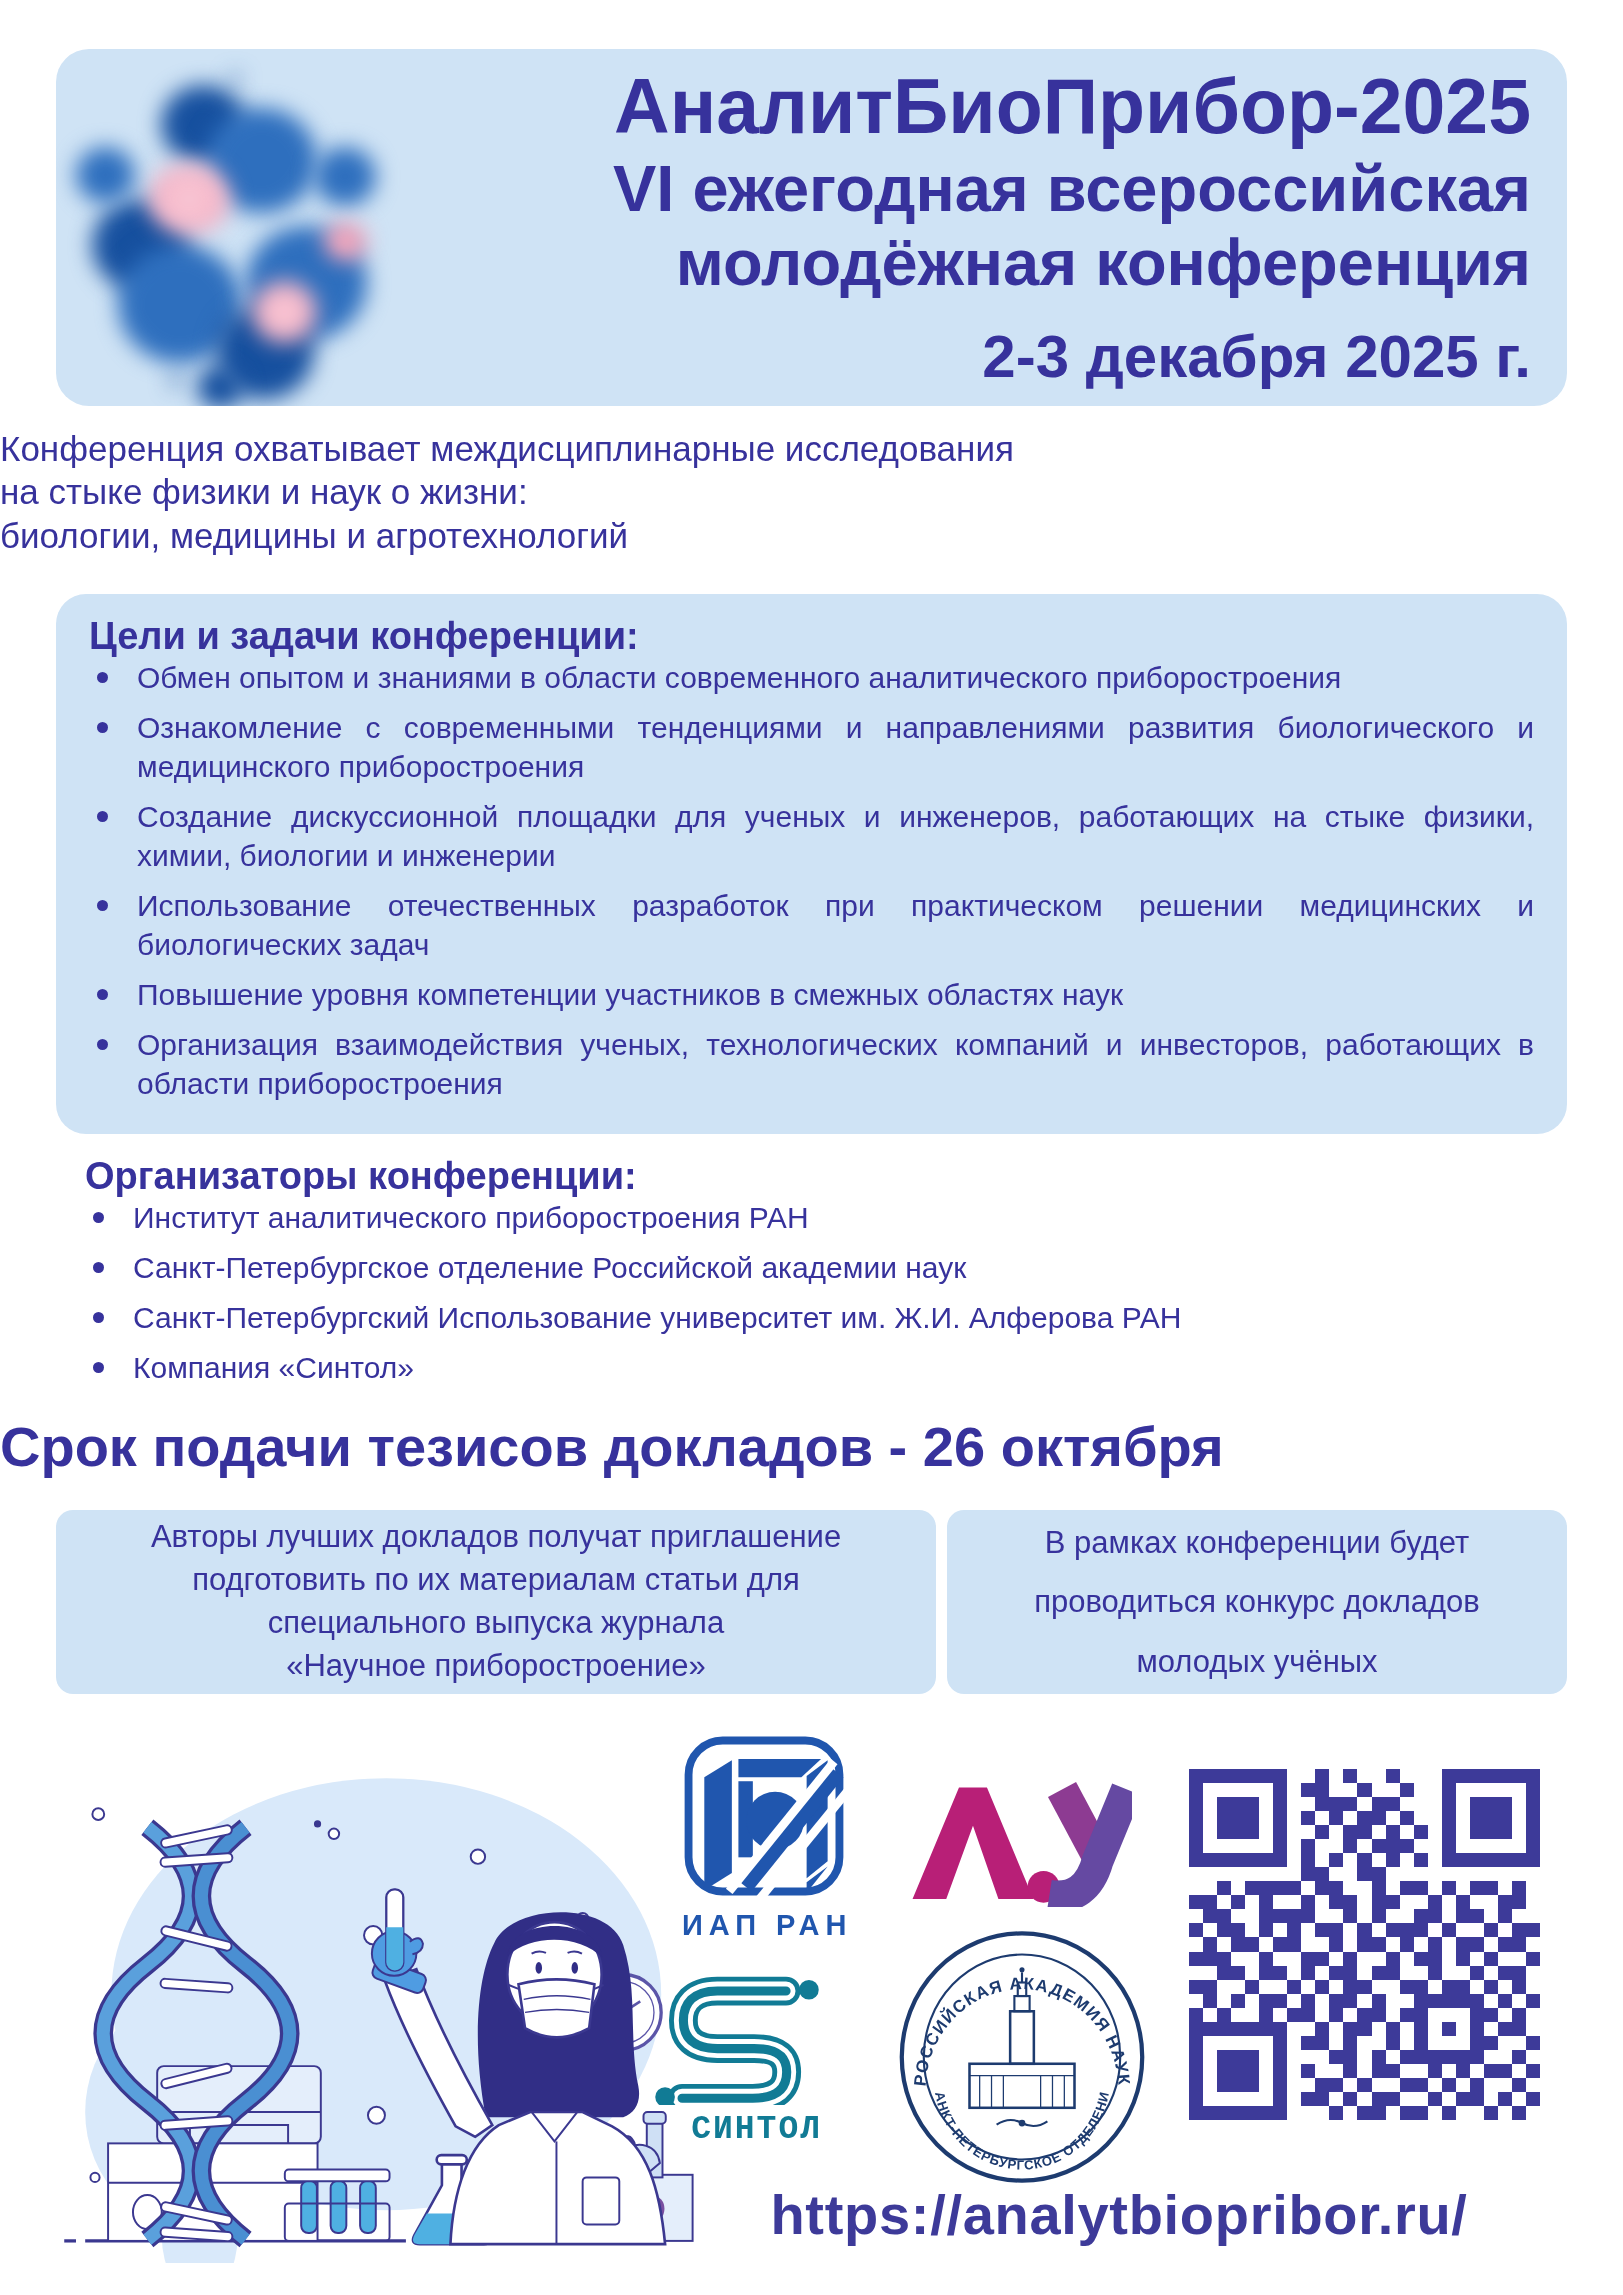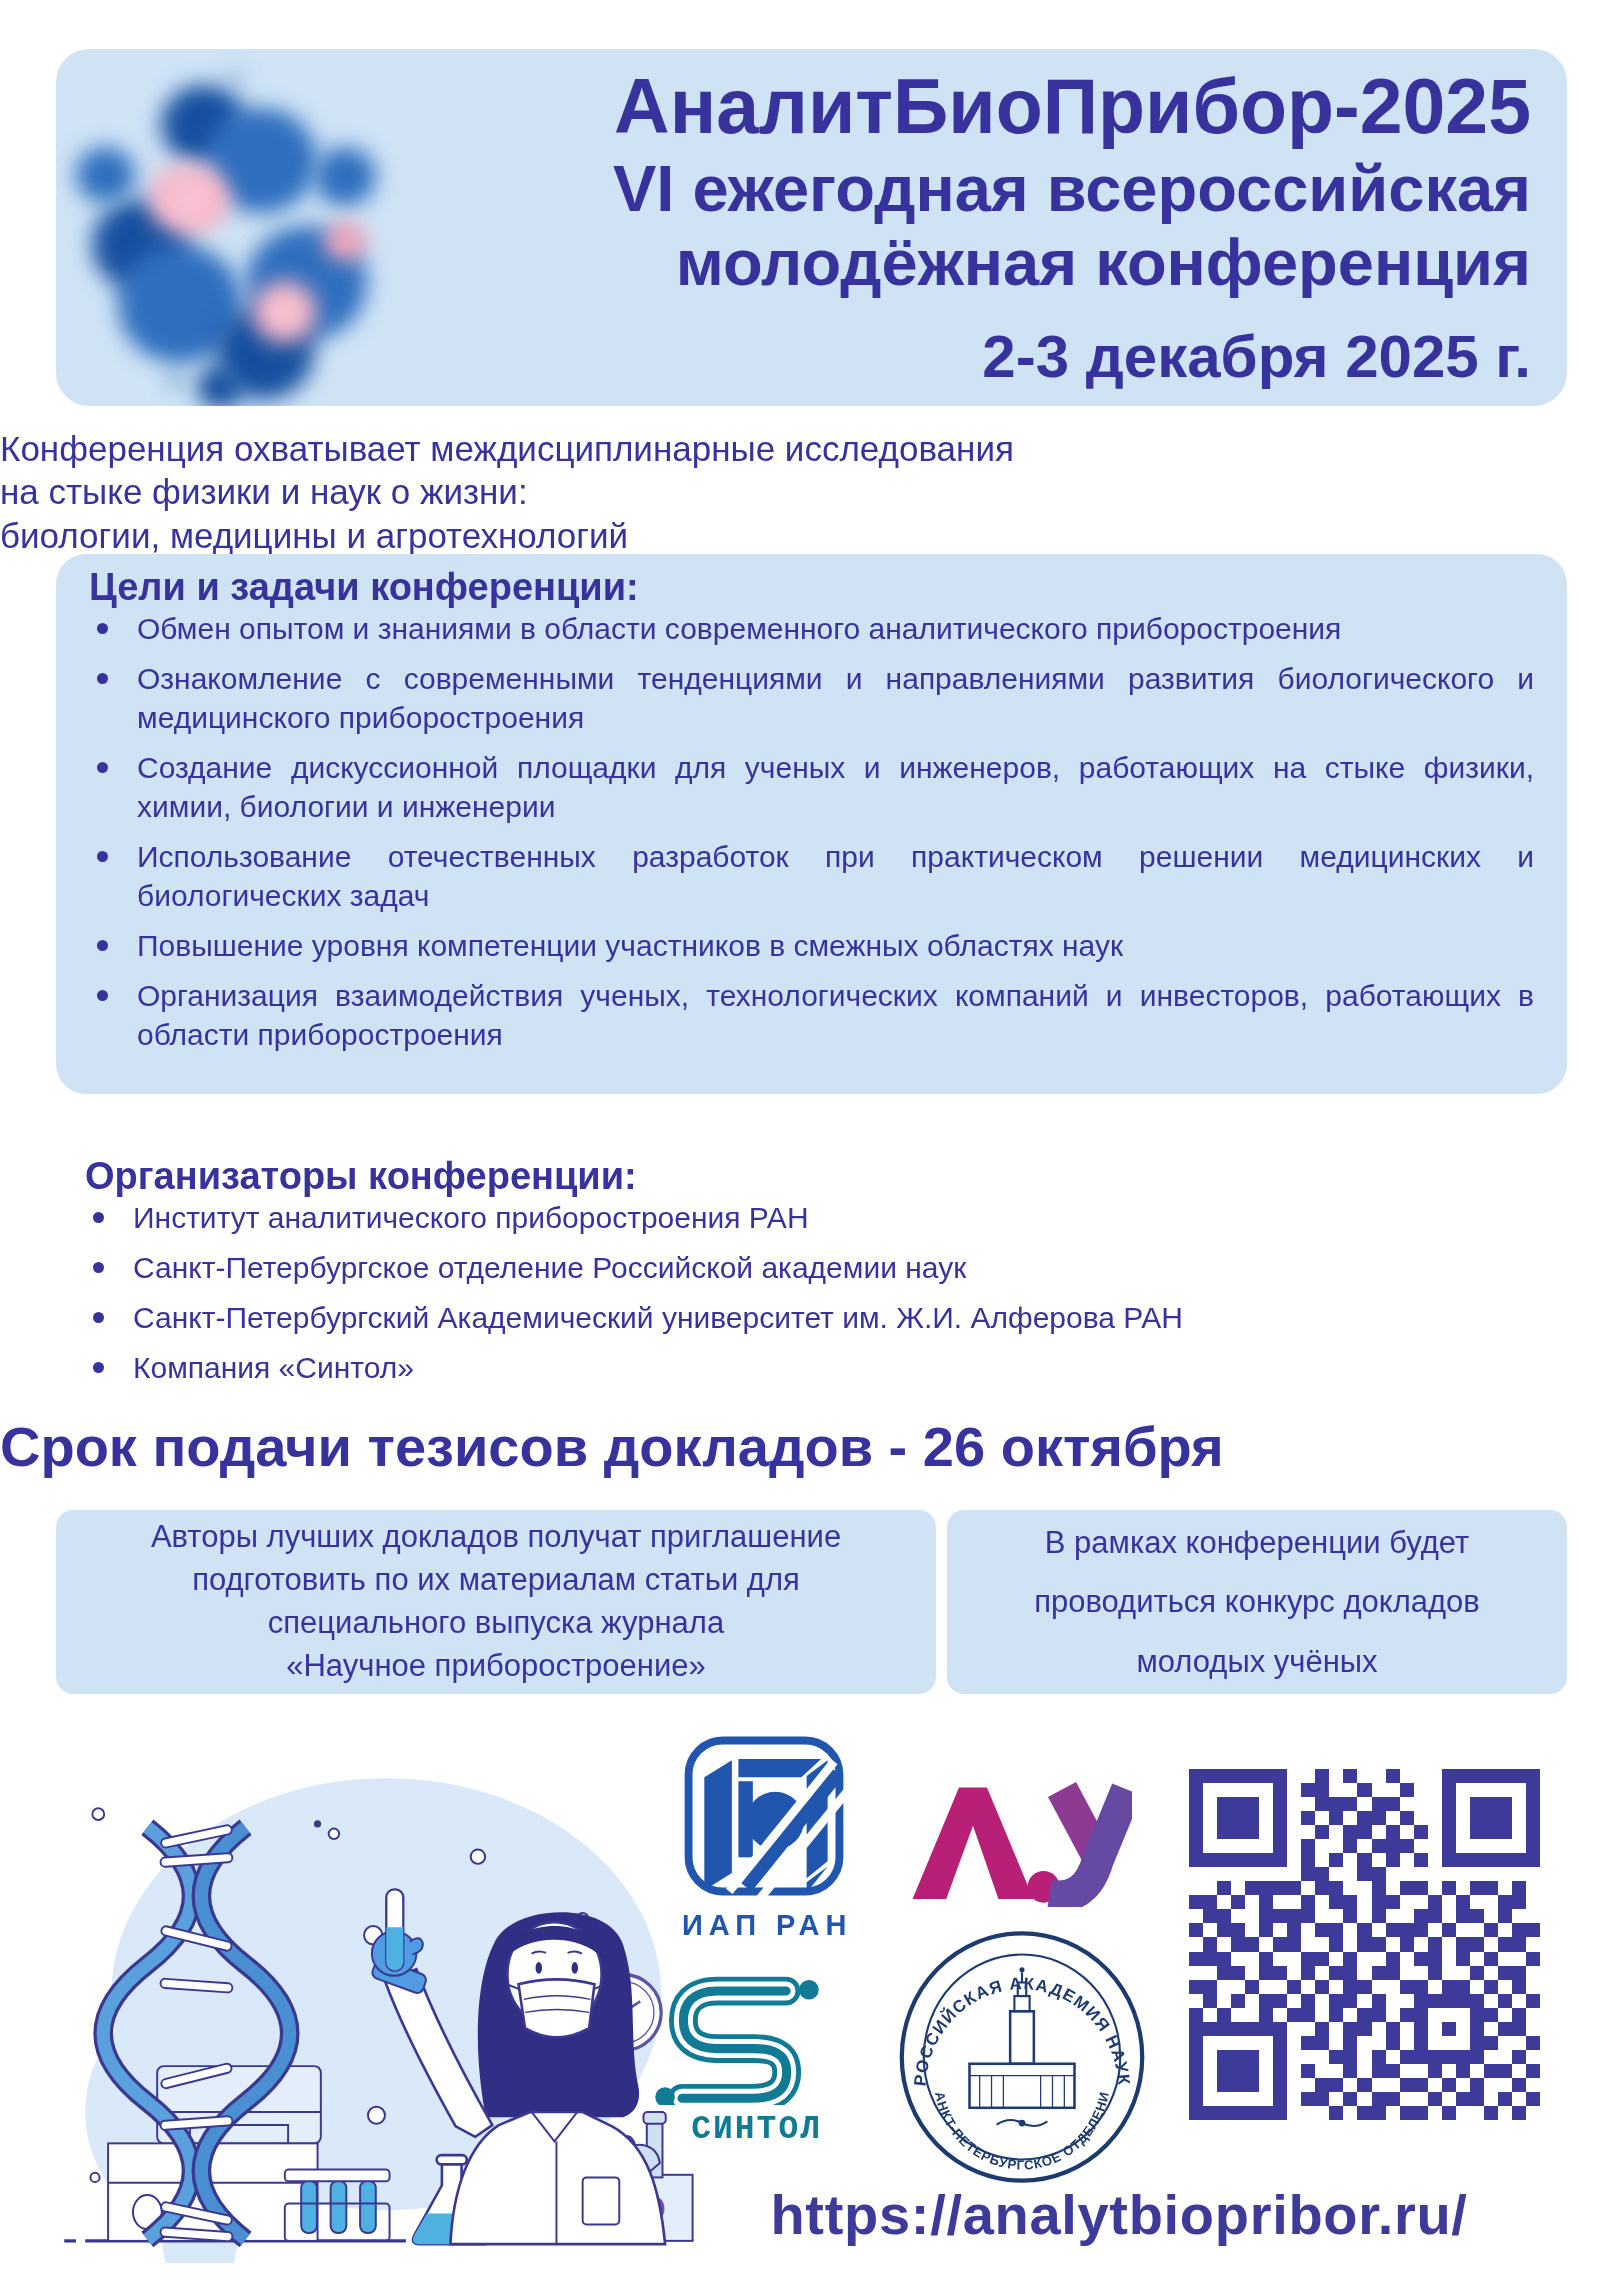--- a/index.html
+++ b/index.html
@@ -36,22 +36,22 @@
   .b14{left:114px;top:326px;width:10.5px;height:10.5px;background:var(--blob-blue2);filter:blur(0.7px);}
   .header-text{position:absolute;left:393px;right:36px;top:17px;text-align:right;line-height:1.05;}
   .header-title{font-size:77px;font-weight:bold;}
   .header-sub{font-size:65px;font-weight:bold;line-height:1.14;margin-top:5.2px;}
   .header-date{font-size:60px;font-weight:bold;margin-top:25px;}
 
   
   .intro{left:0;right:0;top:427px;text-align:left;font-size:35px;line-height:1.24;}
 
   
-  .goals-panel{left:56px;top:554px;width:1511px;height:540px;background:var(--panel);
-               border-radius:30px;box-sizing:border-box;padding:12px 33px;}
+  .goals-panel{left:56px;top:594px;width:1511px;height:540px;background:var(--panel);
+               border-radius:30px;box-sizing:border-box;padding:21px 33px;}
   .section-title{font-size:38px;font-weight:bold;}
   ul.dotted{list-style:none;margin:0;padding:0;}
   ul.dotted li{position:relative;padding-left:48px;font-size:30px;line-height:1.30;margin-bottom:11px;}
   ul.dotted li::before{content:"";position:absolute;left:7.9px;top:13.7px;width:11px;height:11px;
                        border-radius:50%;background:var(--accent);}
   .goals-list{margin-top:35px;}
   .goals-list li{text-align:justify;}
 
   
   .organizers{left:85px;right:85px;top:1155px;}
@@ -135,21 +135,21 @@
         <li>Организация взаимодействия ученых, технологических компаний и инвесторов, работающих в области приборостроения</li>
       </ul>
   </div>
 
   <div class="abs organizers">
     <div class="section-title">Организаторы конференции:</div>
     <ul class="dotted org-list">
 
     <li>Институт аналитического приборостроения РАН</li>
         <li>Санкт-Петербургское отделение Российской академии наук</li>
-        <li>Санкт-Петербургский  Академический университет им. Ж.И. Алферова РАН</li>
+        <li>Санкт-Петербургский  Использование университет им. Ж.И. Алферова РАН</li>
         <li>Компания «Синтол»</li>
       </ul>
   </div>
 
   <div class="abs deadline">Срок подачи тезисов докладов - 26 октября</div>
 
   <div class="abs info-box info-left">
     <div>
 
     <div>Авторы лучших докладов получат приглашение</div>

